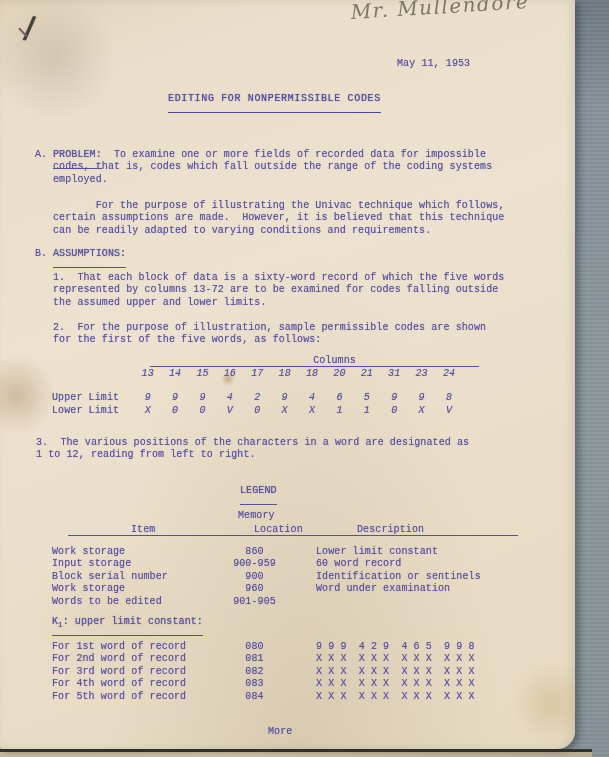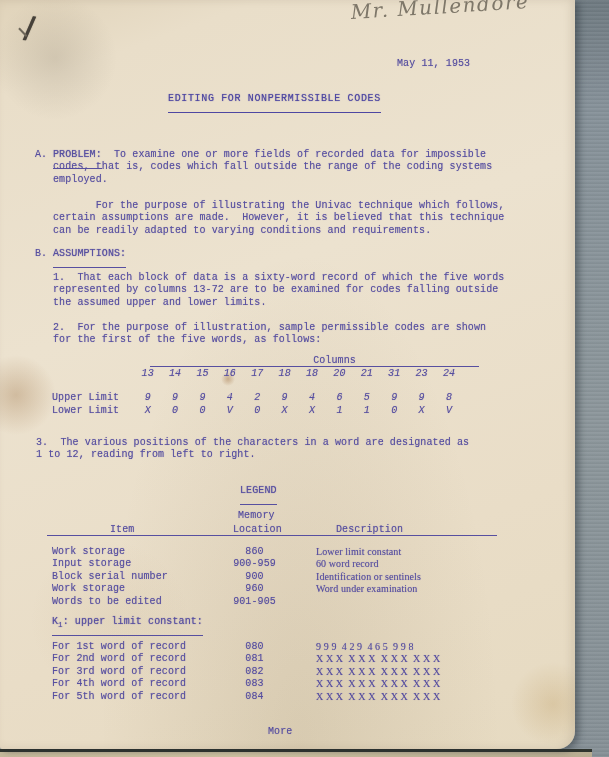--- a/index.html
+++ b/index.html
@@ -36,27 +36,27 @@
   .pmark{position:absolute;left:24px;top:10px;font-size:30px;color:#46413a;
       font-weight:bold;transform:rotate(6deg);font-family:"DejaVu Sans",sans-serif;
       text-shadow:0 0 1px rgba(60,54,44,0.6);}
   .pmark::before{content:"";position:absolute;left:-6px;top:22px;width:11px;height:1.5px;
       background:#6d6659;transform:rotate(40deg);}
   .cols-header{position:absolute;left:150px;top:355px;width:329px;height:12px;
       border-bottom:1.1px solid #574fa0;text-align:center;padding-left:40px;box-sizing:border-box;}
   .cells{position:absolute;left:134px;display:flex;font-style:italic;}
   .ccell{flex:0 0 27.4px;width:27.4px;text-align:center;}
   .lbl{position:absolute;left:52px;}
-  .lg-head{position:absolute;left:47px;top:523px;width:450px;height:12px;
+  .lg-head{position:absolute;left:68px;top:523px;width:450px;height:12px;
       border-bottom:1.1px solid #574fa0;}
   .lg-head span{position:absolute;bottom:-1px;}
   .grid-rows{position:absolute;left:52px;}
   .grow{display:grid;grid-template-columns:155px 95px auto;height:12.4px;}
   .gc2{text-align:center;}
-  .gc3{padding-left:14px;font-family:Liberation Serif, serif;}
+  .gc3{padding-left:14px;}
   sub.k{font-size:7.5px;vertical-align:-2.5px;letter-spacing:0;}
 </style>
 </head>
 <body>
 
 <div class="page">
   <div class="bg"></div>
   <div class="bottom-line"></div>
   <div class="second-page"></div>
 

